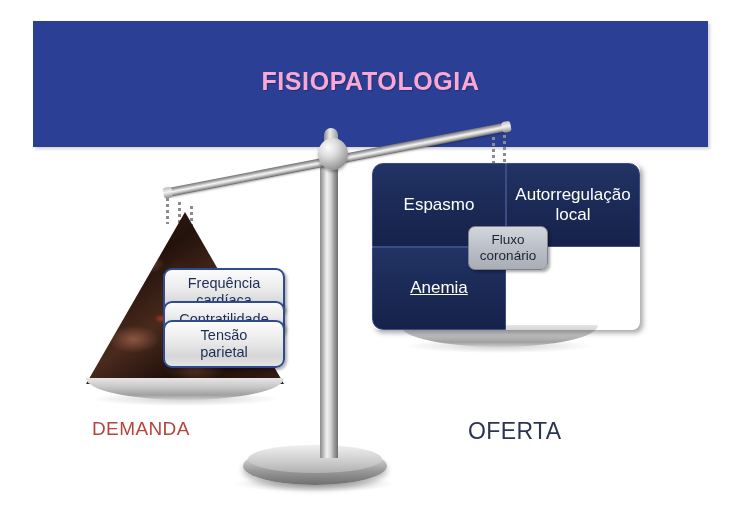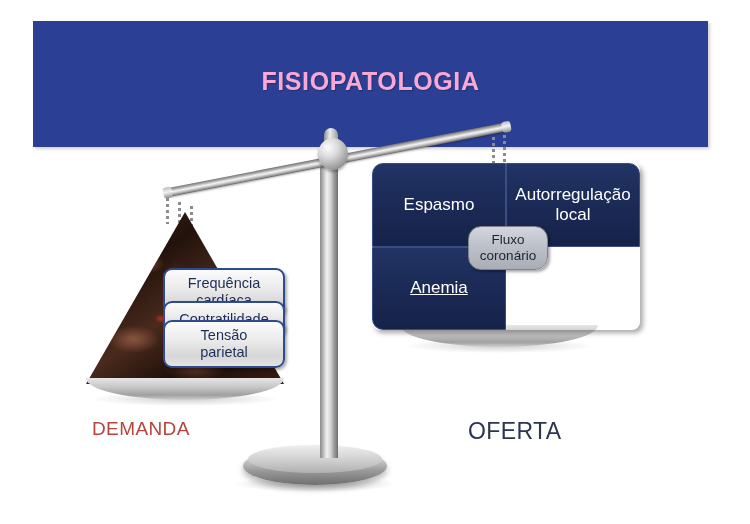--- a/index.html
+++ b/index.html
@@ -242,21 +242,21 @@
   .supply-cell:nth-child(3) { border-radius: 0 0 0 11px; text-decoration: underline; }
   .supply-cell:nth-child(4) { border-radius: 0 0 11px 0; padding-left: 32px; }
 
   #coronary-flow-box {
     position: absolute;
     left: 468px;
     top: 226px;
     width: 78px;
     height: 42px;
     border: 1px solid #7d828c;
-    border-radius: 13px;
+    border-radius: 7px;
     background: linear-gradient(to bottom, #d3d6dc 0%, #bdc1c9 45%, #a9adb6 100%);
     box-shadow: 2px 2px 3px rgba(0,0,0,0.35);
     color: #1d2333;
     font-size: 13.5px;
     line-height: 16px;
     text-align: center;
     display: flex;
     align-items: center;
     justify-content: center;
     font-family: "Liberation Sans", sans-serif;

